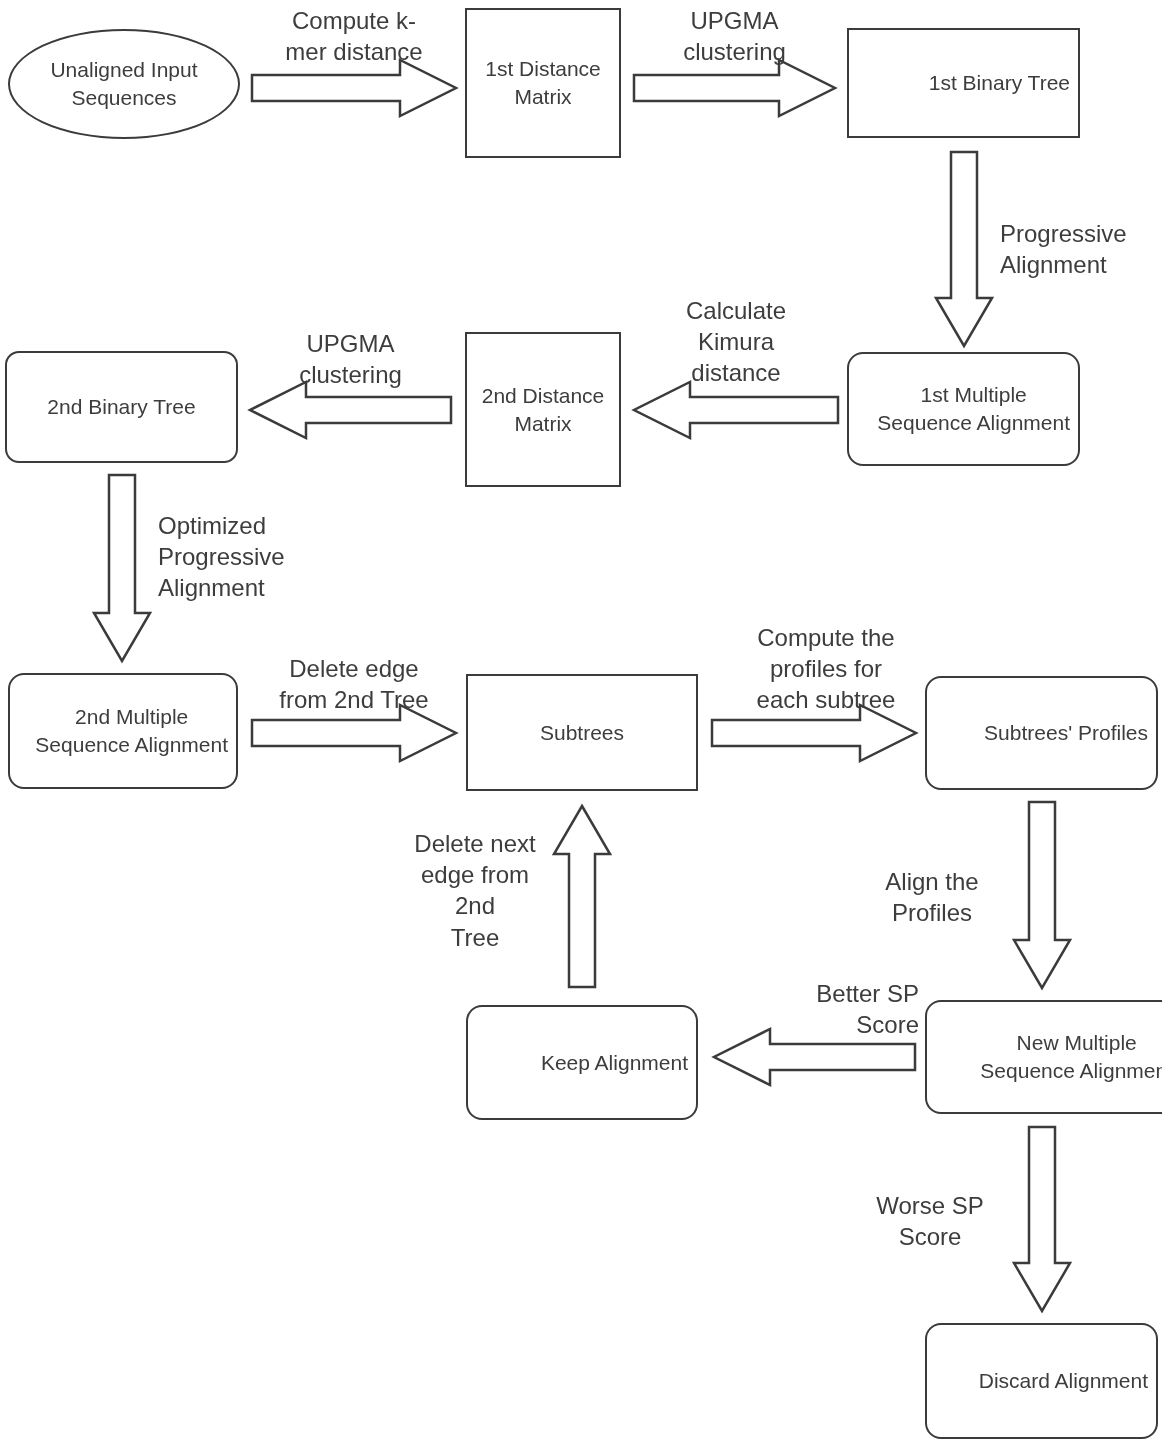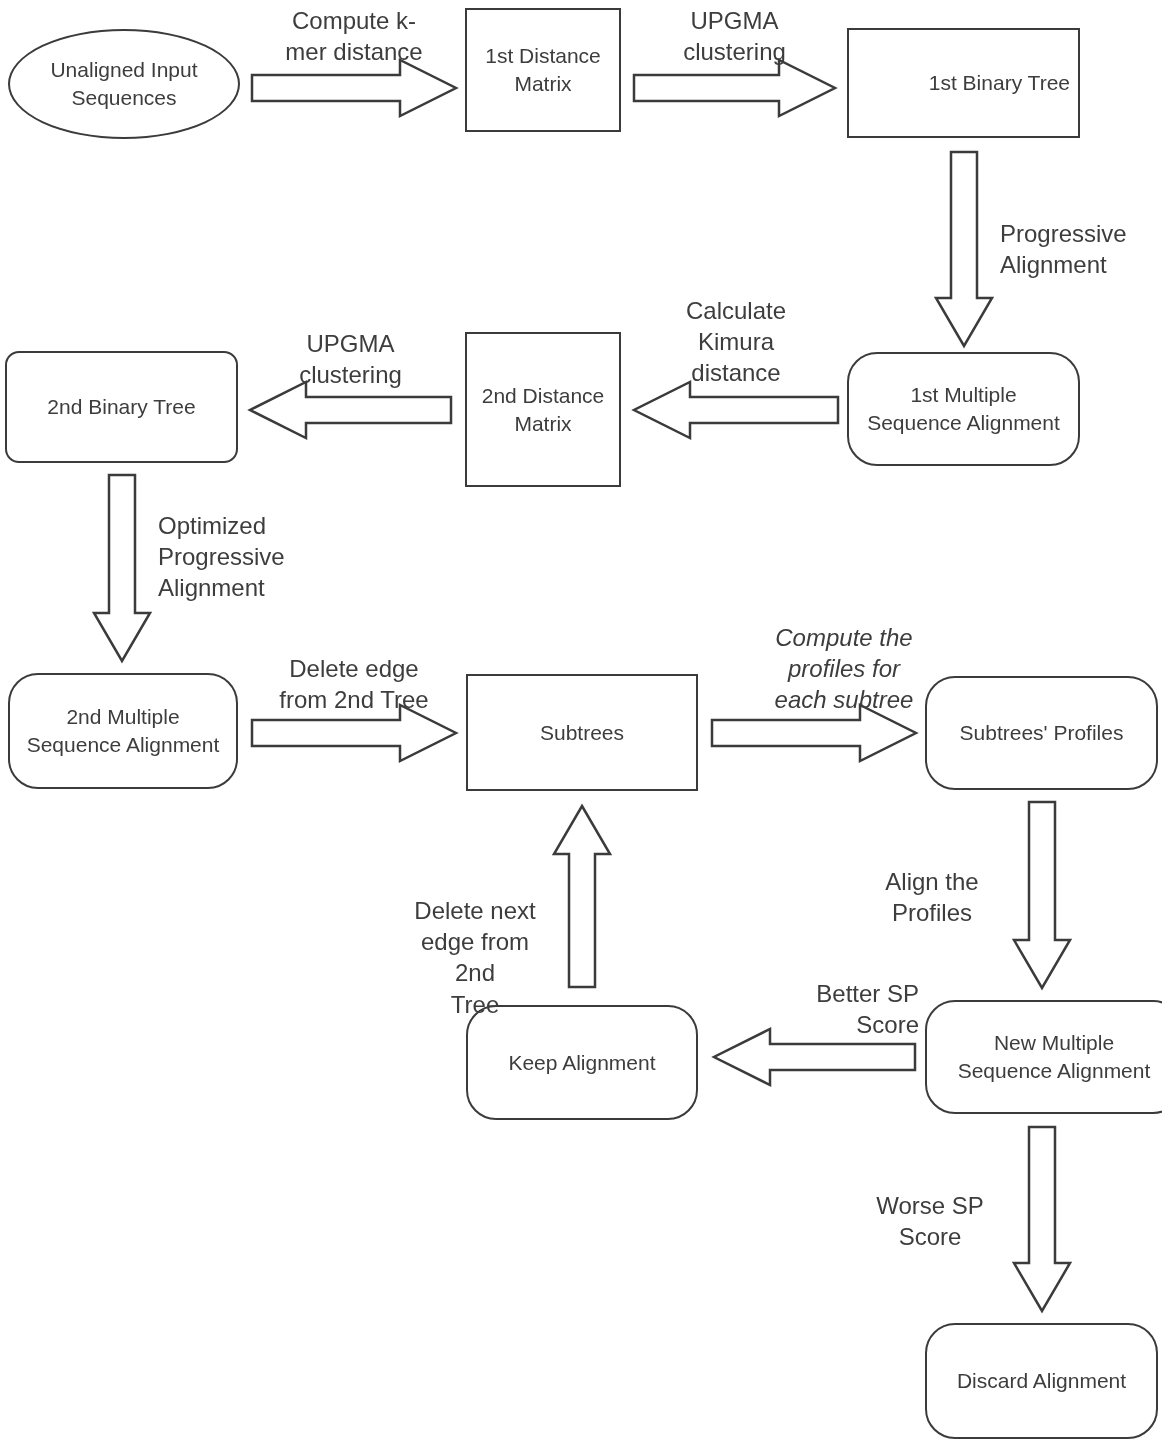--- a/index.html
+++ b/index.html
@@ -22,21 +22,21 @@
     background: #ffffff;
     display: flex;
     align-items: center;
     justify-content: center;
     text-align: center;
     color: #3d3d3d;
     font-size: 21px;
     line-height: 1.32;
     padding: 4px 8px;
   }
-  .node.rounded { border-radius: 30px; }
+  .node.rounded { border-radius: 16px; justify-content: flex-end; }
   .node.ellipse { border-radius: 50%; }
   .node-label { white-space: pre-line; display: block; }
 
   .edge-label {
     position: absolute;
     color: #3d3d3d;
     font-size: 24px;
     line-height: 1.30;
     text-align: center;
     white-space: pre-line;
@@ -49,21 +49,21 @@
 </head>
 <body>
 
 <div id="canvas">
 
   <div class="node ellipse" style="left:8px; top:29px; width:232px; height:110px;">
     <span class="node-label">Unaligned Input
 Sequences</span>
   </div>
 
-  <div class="node" style="left:465px; top:8px; width:156px; height:124px;">
+  <div class="node" style="left:465px; top:8px; width:156px; height:150px;">
     <span class="node-label">1st Distance
 Matrix</span>
   </div>
 
   <div class="node" style="left:847px; top:28px; width:233px; height:110px;justify-content:flex-end;">
     <span class="node-label">1st Binary Tree</span>
   </div>
 
   <div class="node rounded" style="left:847px; top:352px; width:233px; height:114px;">
     <span class="node-label">1st Multiple
@@ -161,21 +161,21 @@
     </svg>
   </div>
   <div class="edge-label" style="left:250px; top:653px; width:208px;">Delete edge
 from 2nd Tree</div>
 
   <div class="arrow" style="left:710px; top:703px; width:208px; height:60px;">
     <svg width="208" height="60" viewBox="0 0 208 60">
       <path d="M2,17 L150,17 L150,2 L206,30 L150,58 L150,43 L2,43 Z" fill="#ffffff" stroke="#3b3b3b" stroke-width="2.5" stroke-linejoin="miter"></path>
     </svg>
   </div>
-  <div class="edge-label" style="left:740px; top:622px; width:208px;font-style:italic;">Compute the
+  <div class="edge-label" style="left:722px; top:622px; width:208px;">Compute the
 profiles for
 each subtree</div>
 
   <div class="arrow" style="left:1012px; top:800px; width:60px; height:190px;">
     <svg width="60" height="190" viewBox="0 0 60 190">
       <path d="M17,2 L43,2 L43,140 L58,140 L30,188 L2,140 L17,140 Z" fill="#ffffff" stroke="#3b3b3b" stroke-width="2.5" stroke-linejoin="miter"></path>
     </svg>
   </div>
   <div class="edge-label" style="left:862px; top:866px; width:140px; text-align:center;">Align the
 Profiles</div>
@@ -186,21 +186,21 @@
     </svg>
   </div>
   <div class="edge-label" style="left:739px; top:978px; width:180px;text-align:right;">Better SP
 Score</div>
 
   <div class="arrow" style="left:552px; top:804px; width:60px; height:185px;">
     <svg width="60" height="185" viewBox="0 0 60 185">
       <path d="M30,2 L58,50 L43,50 L43,183 L17,183 L17,50 L2,50 Z" fill="#ffffff" stroke="#3b3b3b" stroke-width="2.5" stroke-linejoin="miter"></path>
     </svg>
   </div>
-  <div class="edge-label" style="left:400px; top:895px; width:150px; text-align:center;">Delete next
+  <div class="edge-label" style="left:400px; top:828px; width:150px; text-align:center;">Delete next
 edge from 2nd
 Tree</div>
 
   <div class="arrow" style="left:1012px; top:1125px; width:60px; height:188px;">
     <svg width="60" height="188" viewBox="0 0 60 188">
       <path d="M17,2 L43,2 L43,138 L58,138 L30,186 L2,138 L17,138 Z" fill="#ffffff" stroke="#3b3b3b" stroke-width="2.5" stroke-linejoin="miter"></path>
     </svg>
   </div>
   <div class="edge-label" style="left:860px; top:1190px; width:140px; text-align:center;">Worse SP
 Score</div>

